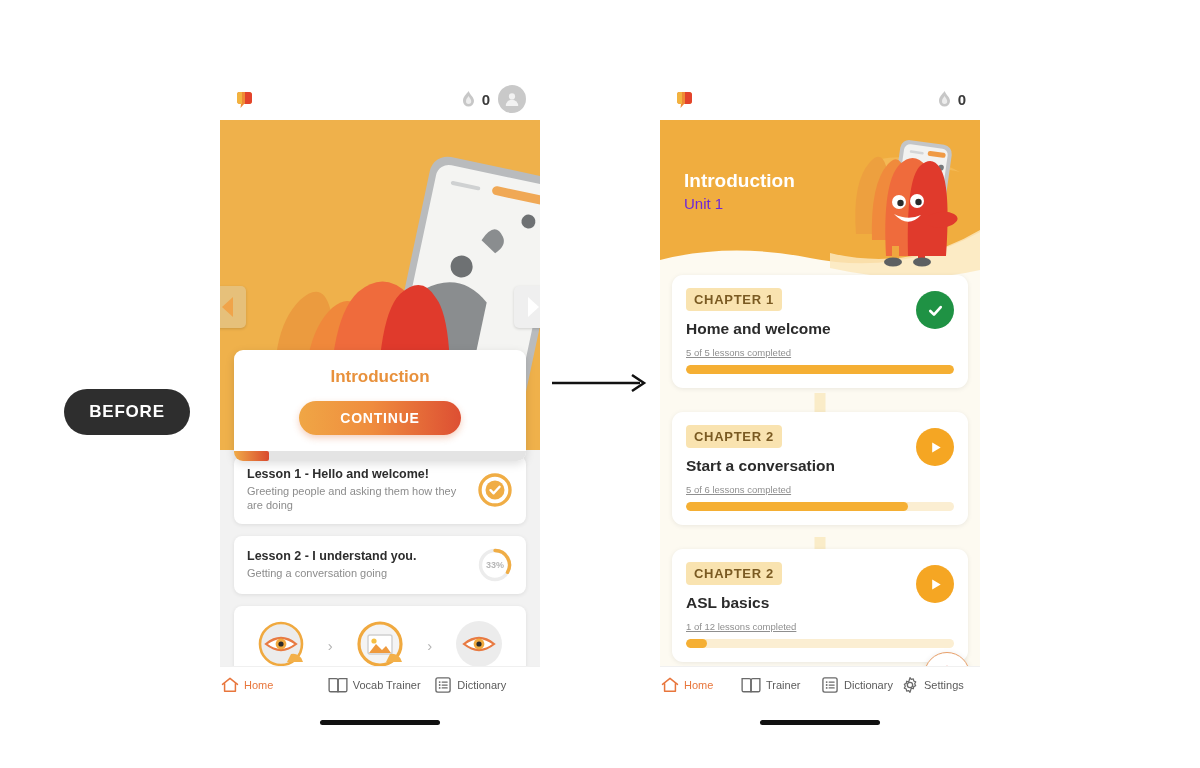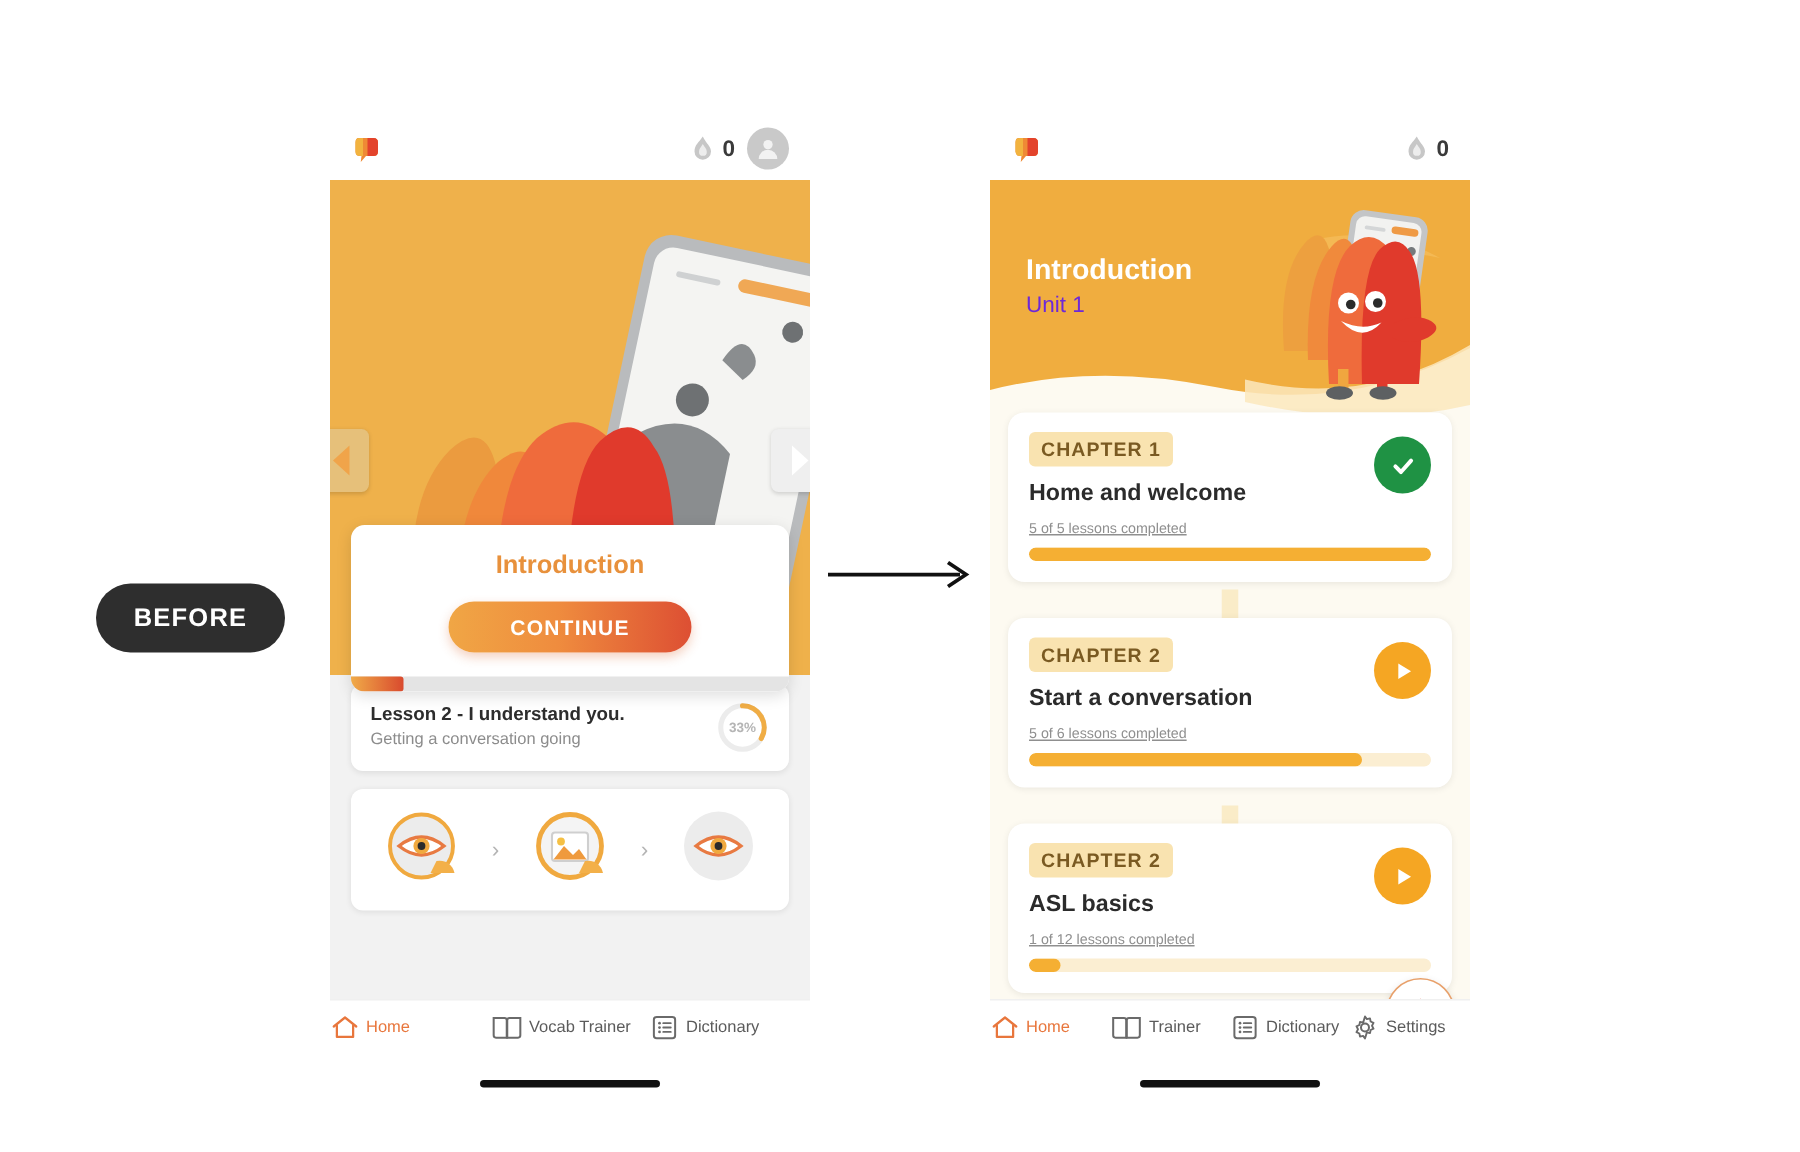--- a/index.html
+++ b/index.html
@@ -321,20 +321,33 @@
       <div class="module-card">
         <div class="module-title">Introduction</div>
         <button class="continue-btn">CONTINUE</button>
         <div class="module-progress">
           <div class="module-progress-fill"></div>
         </div>
       </div>
 
       <div class="l-list">
 
+        <div class="lesson-card">
+          <div class="lesson-text">
+            <div class="lesson-title">Lesson 1 - Hello and welcome!</div>
+            <div class="lesson-sub">Greeting people and asking them how they are doing</div>
+          </div>
+          <div class="ring">
+            <svg width="36" height="36" viewBox="0 0 36 36">
+              <circle cx="18" cy="18" r="15" fill="none" stroke="#f0ad45" stroke-width="3.4"></circle>
+              <circle cx="18" cy="18" r="9.5" fill="#f0ad45"></circle>
+              <polyline points="13.5,18.2 16.6,21.3 22.6,14.8" fill="none" stroke="#ffffff" stroke-width="2.4" stroke-linecap="round" stroke-linejoin="round"></polyline>
+            </svg>
+          </div>
+        </div>
 
         <div class="lesson-card">
           <div class="lesson-text">
             <div class="lesson-title">Lesson 2 - I understand you.</div>
             <div class="lesson-sub">Getting a conversation going</div>
           </div>
           <div class="ring">
             <svg width="36" height="36" viewBox="0 0 36 36">
               <circle cx="18" cy="18" r="14.5" fill="none" stroke="#ececec" stroke-width="3.4"></circle>
               <path d="M18 3.5 a14.5 14.5 0 0 1 12.5 21.8" fill="none" stroke="#f0ad45" stroke-width="3.4" stroke-linecap="round"></path>

